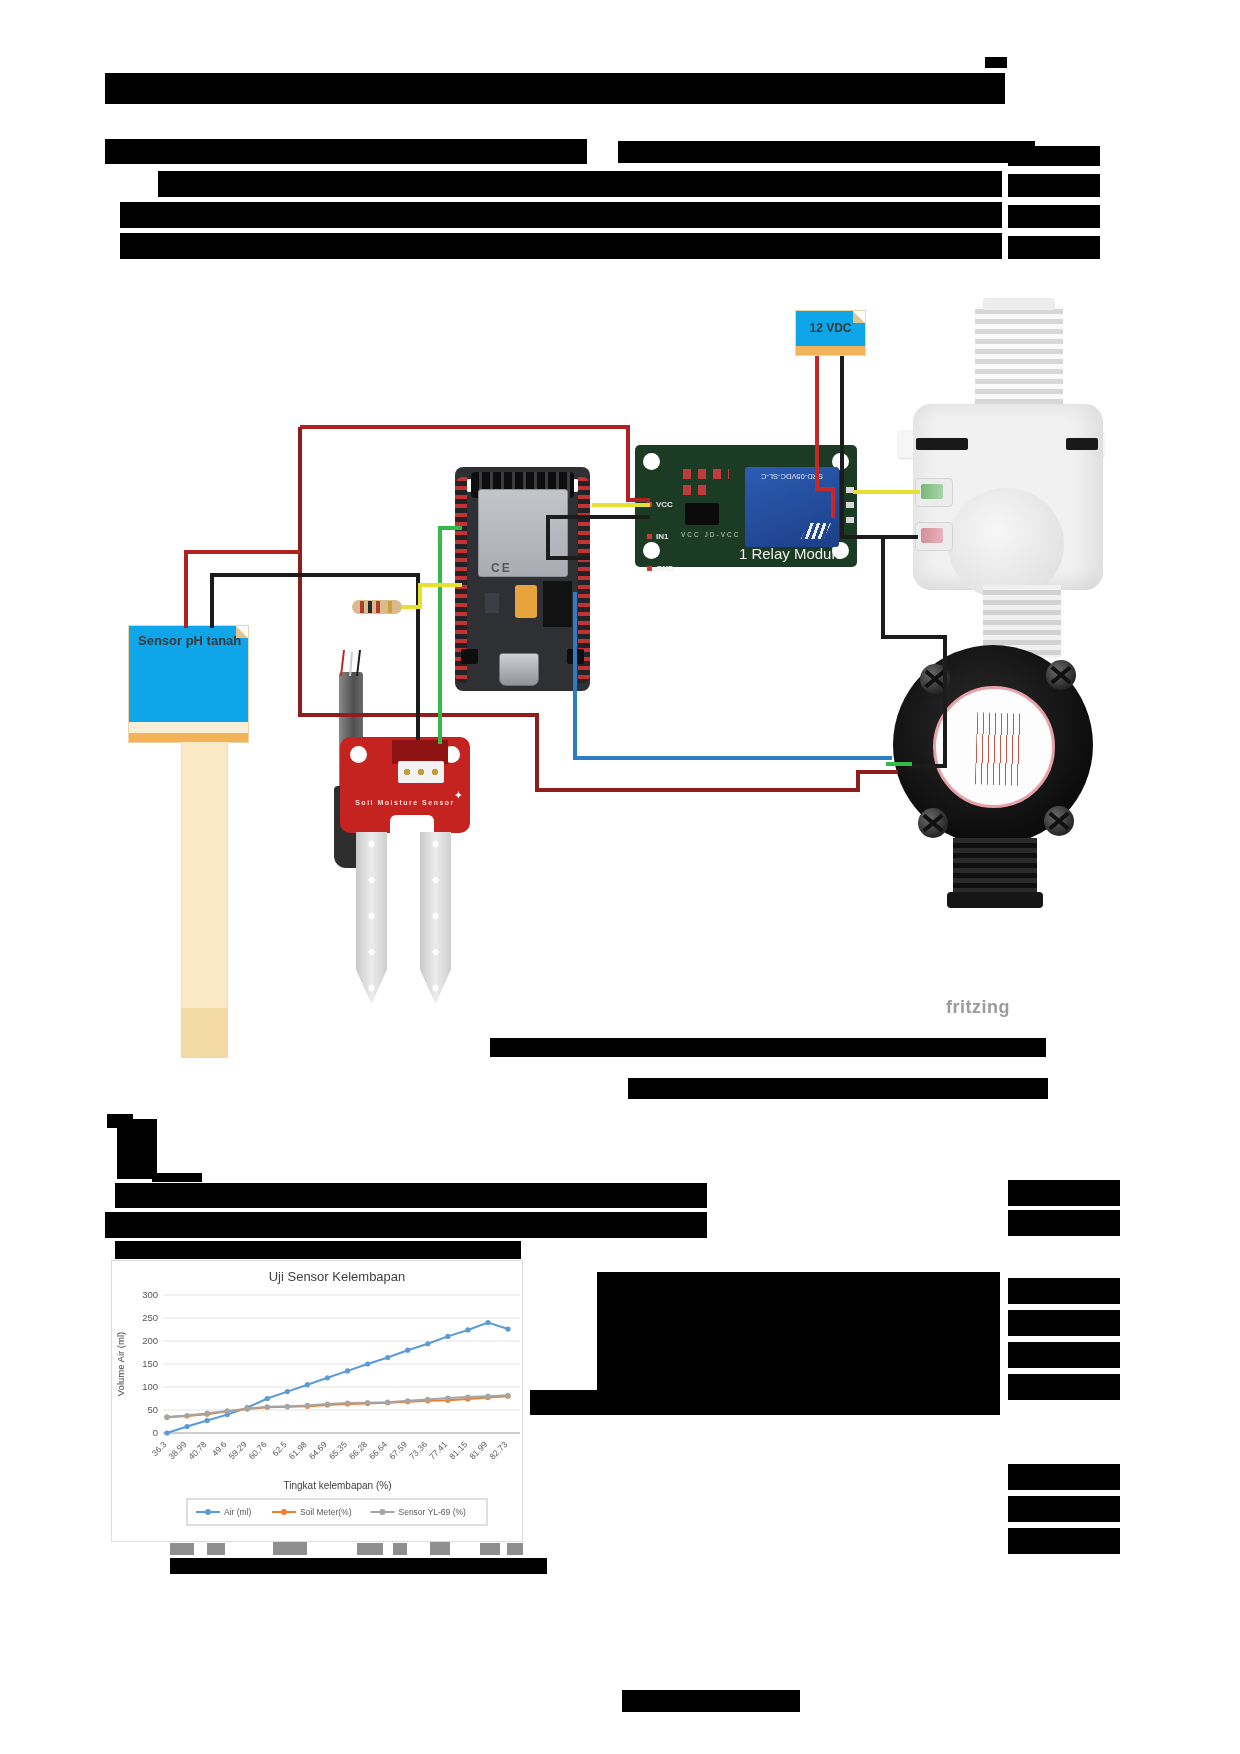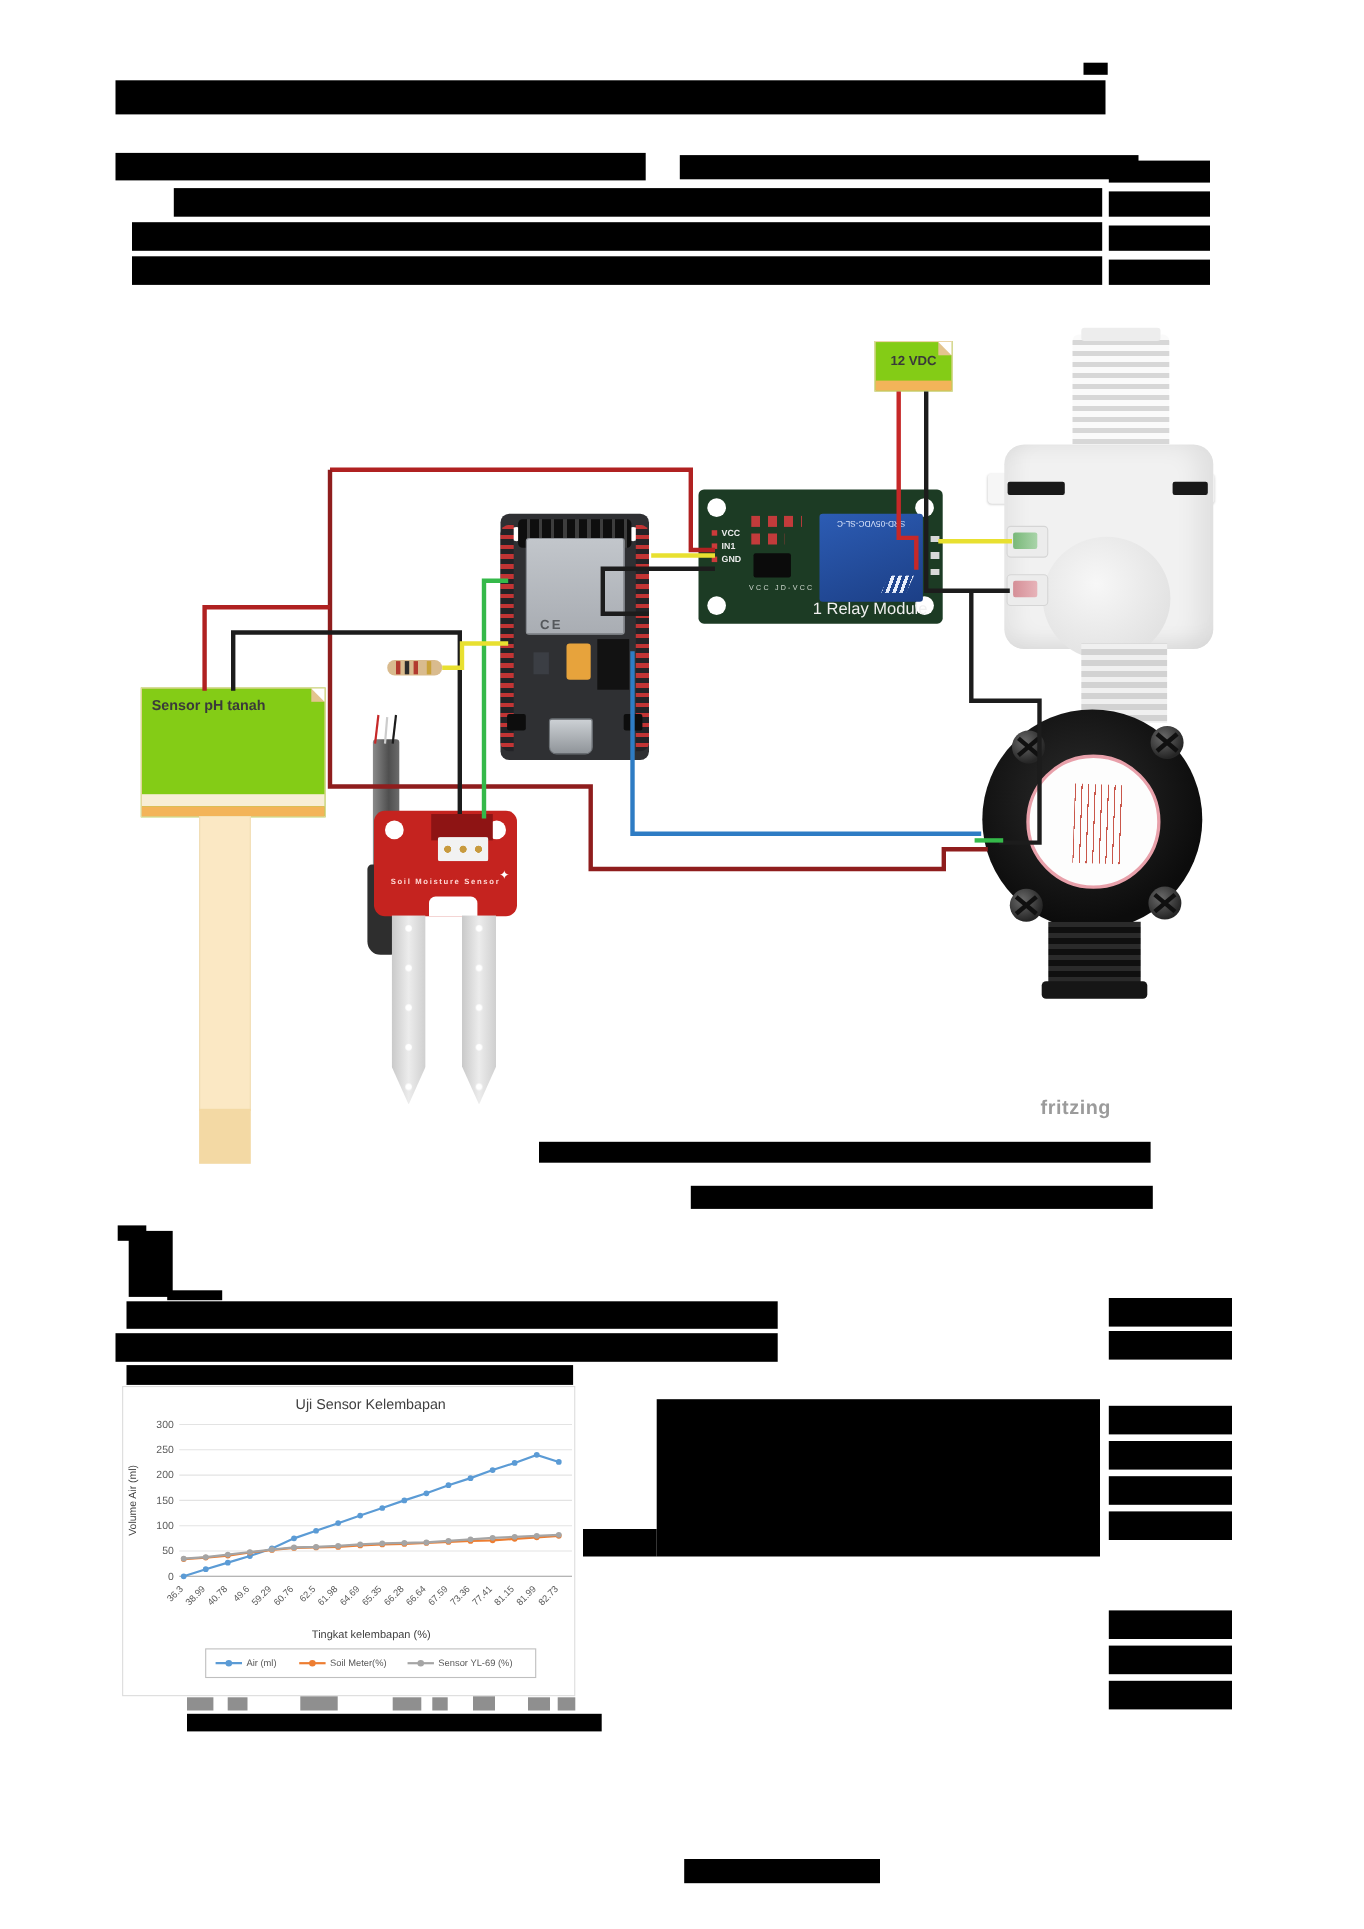--- a/index.html
+++ b/index.html
@@ -3,27 +3,27 @@
 <meta charset="utf-8">
 <style>
   html,body{margin:0;padding:0;background:#fff;}
   .page{position:relative;width:1240px;height:1754px;background:#fff;overflow:hidden;
         font-family:"Liberation Sans",sans-serif;}
   .abs{position:absolute;}
   .redact{position:absolute;z-index:3;}
   #wire-layer{position:absolute;left:0;top:0;width:1240px;height:1754px;z-index:5;pointer-events:none;}
 
   
-  .note{position:absolute;background:#84cc16;border:1px solid #ecd6a8;box-sizing:border-box;}
+  .note{position:absolute;background:#0ea5e9;border:1px solid #ecd6a8;box-sizing:border-box;}
   .note::before{content:"";position:absolute;top:0;right:0;border-style:solid;
                 border-width:0 12px 12px 0;border-color:#fff #fff #e3c48e #e3c48e;}
   .note-text{position:absolute;left:9px;top:7px;font-size:13px;color:#3a3a3a;font-weight:600;}
   .note-band-light{position:absolute;left:0;right:0;bottom:9px;height:11px;background:#f8eed6;}
   .note-band{position:absolute;left:0;right:0;bottom:0;height:9px;background:#f3b459;}
-  #ph-note{left:128px;top:625px;width:168px;height:118px;}
+  #ph-note{left:128px;top:625px;width:121px;height:118px;}
   #ph-stem{left:181px;top:742px;width:47px;height:268px;background:#fbe8c4;border-left:1px solid #f0ddb4;border-right:1px solid #f0ddb4;box-sizing:border-box;}
   #ph-stem-tip{left:181px;top:1008px;width:47px;height:50px;background:#f3d9a4;}
   #note-12vdc{left:795px;top:310px;width:71px;height:46px;}
   #note-12vdc .note-text{left:0;right:0;top:10px;text-align:center;font-size:12px;}
 
   
   #resistor{left:352px;top:600px;width:50px;height:14px;background:#d9bb8e;border-radius:7px;}
   .rband{position:absolute;top:1px;bottom:1px;width:4px;}
   #probe-body{left:339px;top:672px;width:24px;height:118px;border-radius:3px;
               background:linear-gradient(90deg,#8a8a8a,#4f4f4f 60%,#6b6b6b);}
@@ -64,21 +64,21 @@
   #esp-chip2{position:absolute;left:88px;top:114px;width:29px;height:46px;background:#121212;}
   #esp-chipsm{position:absolute;left:30px;top:126px;width:14px;height:20px;background:#3b3e44;}
   #esp-usb{position:absolute;left:44px;top:186px;width:38px;height:31px;border:1px solid #6e7378;
      background:linear-gradient(180deg,#cdd1d5,#8f9499);border-radius:3px 3px 7px 7px;}
   .esp-btn{position:absolute;top:182px;width:17px;height:15px;background:#0d0d0d;border-radius:2px;}
 
   
   #relay-board{left:635px;top:445px;width:222px;height:122px;background:#1c3b24;border-radius:5px;}
   #relay-board .hole{width:17px;height:17px;}
   #relay-labels{position:absolute;left:12px;top:34px;}
-  .relay-pin-row{display:block;font-size:8px;line-height:12px;color:#ececec;font-weight:bold;}
+  .relay-pin-row{display:block;font-size:8px;line-height:12px;color:#ececec;font-weight:bold;margin-top:20px;}
   .relay-pin-row::before{content:"";display:inline-block;width:5px;height:5px;background:#cc3b3b;margin-right:4px;}
   .relay-smd{position:absolute;left:48px;height:10px;width:46px;
      background:repeating-linear-gradient(90deg,#c23b3b 0 8px,#1c3b24 8px 15px);}
   #relay-ic{position:absolute;left:50px;top:58px;width:34px;height:22px;background:#0b0b0b;border-radius:2px;}
   #relay-smalltext{position:absolute;left:46px;top:86px;font-size:6.5px;color:#cdd6cd;letter-spacing:2px;}
   #relay-cube{position:absolute;left:110px;top:22px;width:94px;height:80px;border-radius:3px;
      background:linear-gradient(160deg,#2c5cb4,#1c3f86);}
   #relay-chiptext{position:absolute;left:4px;right:4px;top:5px;text-align:center;font-size:7.5px;
      color:#dce6fb;transform:rotate(180deg);}
   #songle{position:absolute;right:8px;bottom:8px;width:30px;height:16px;

